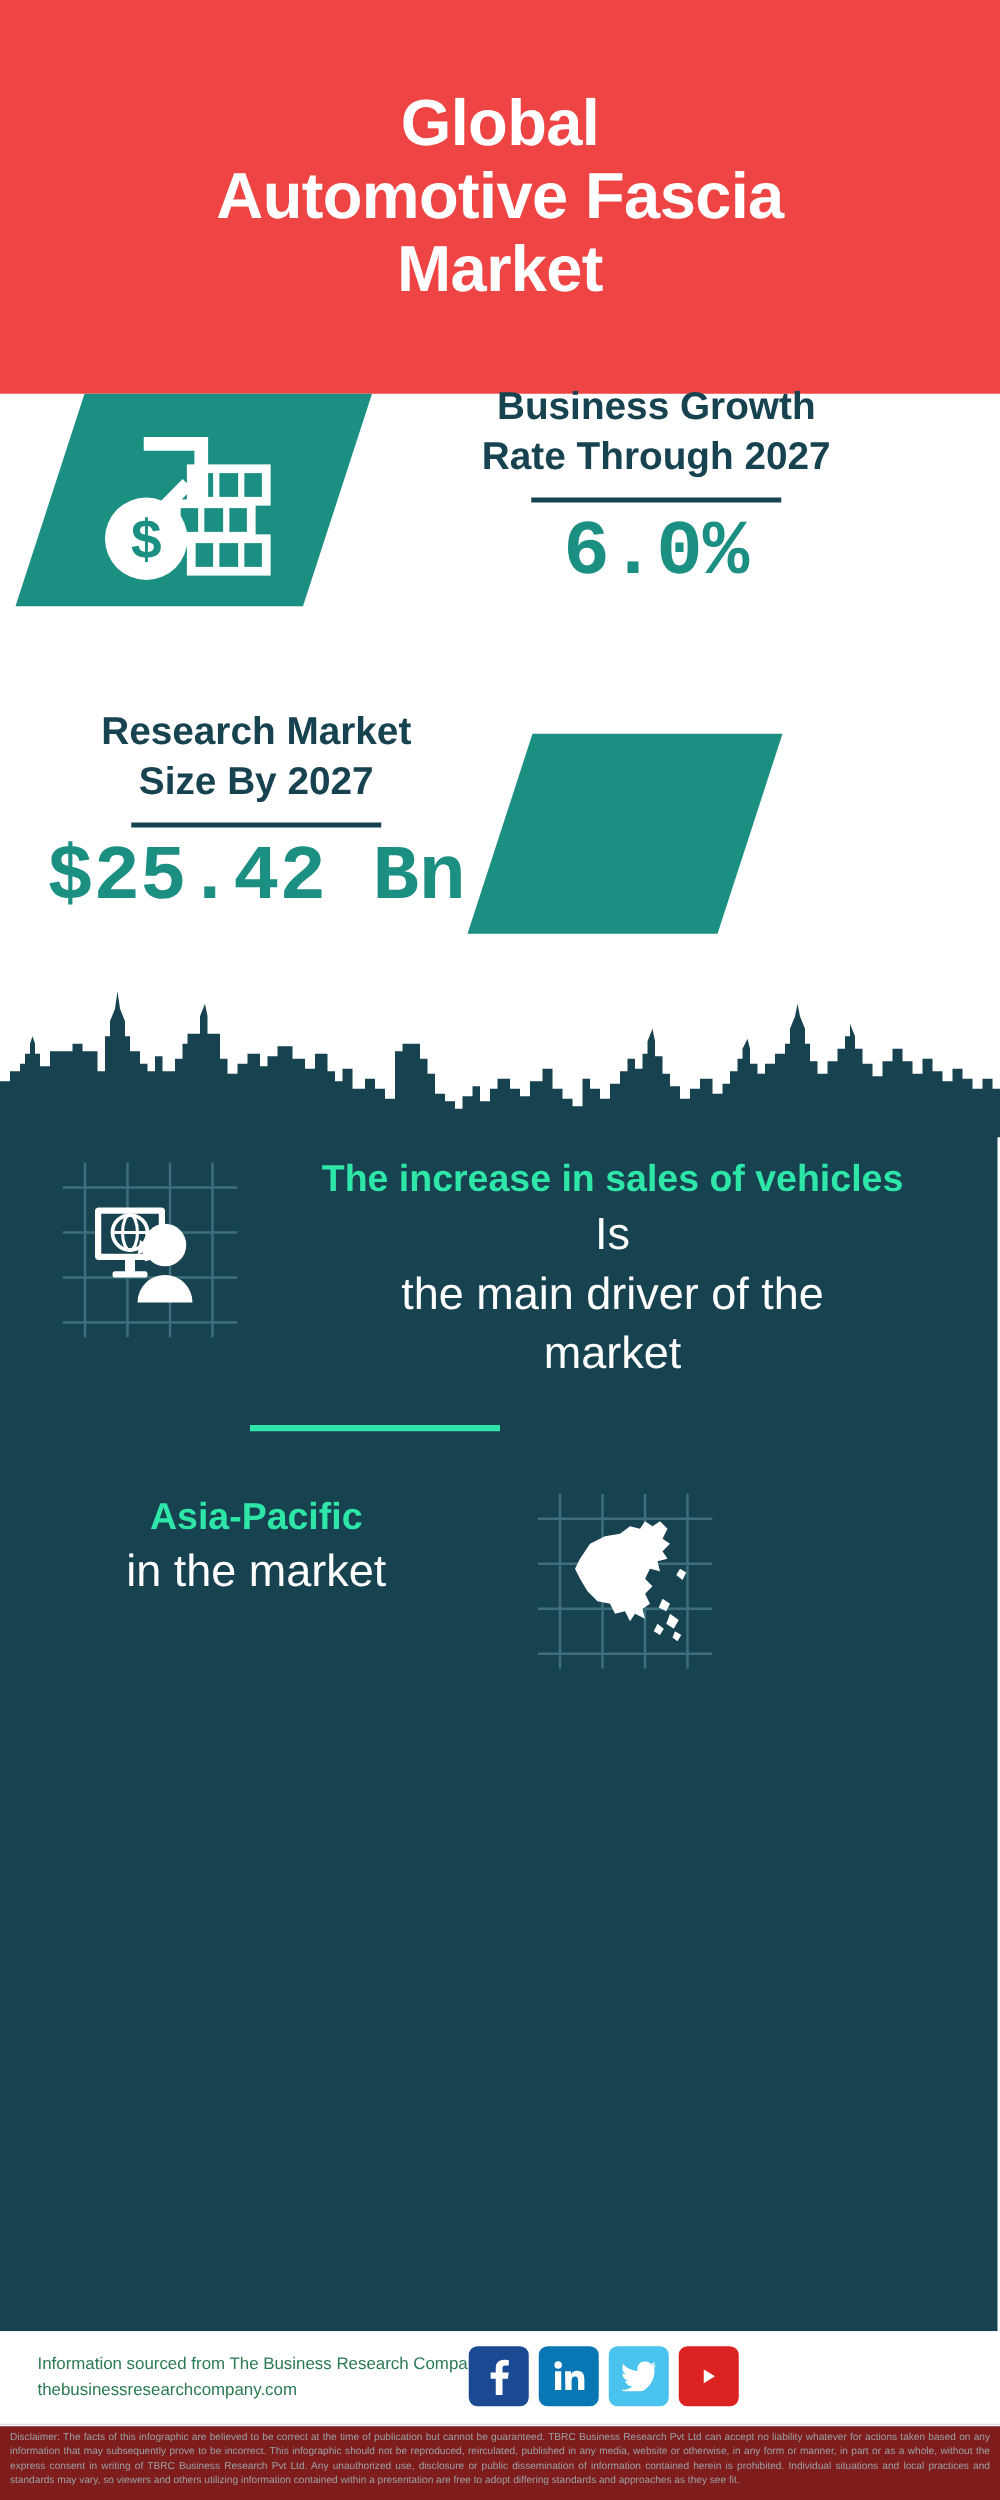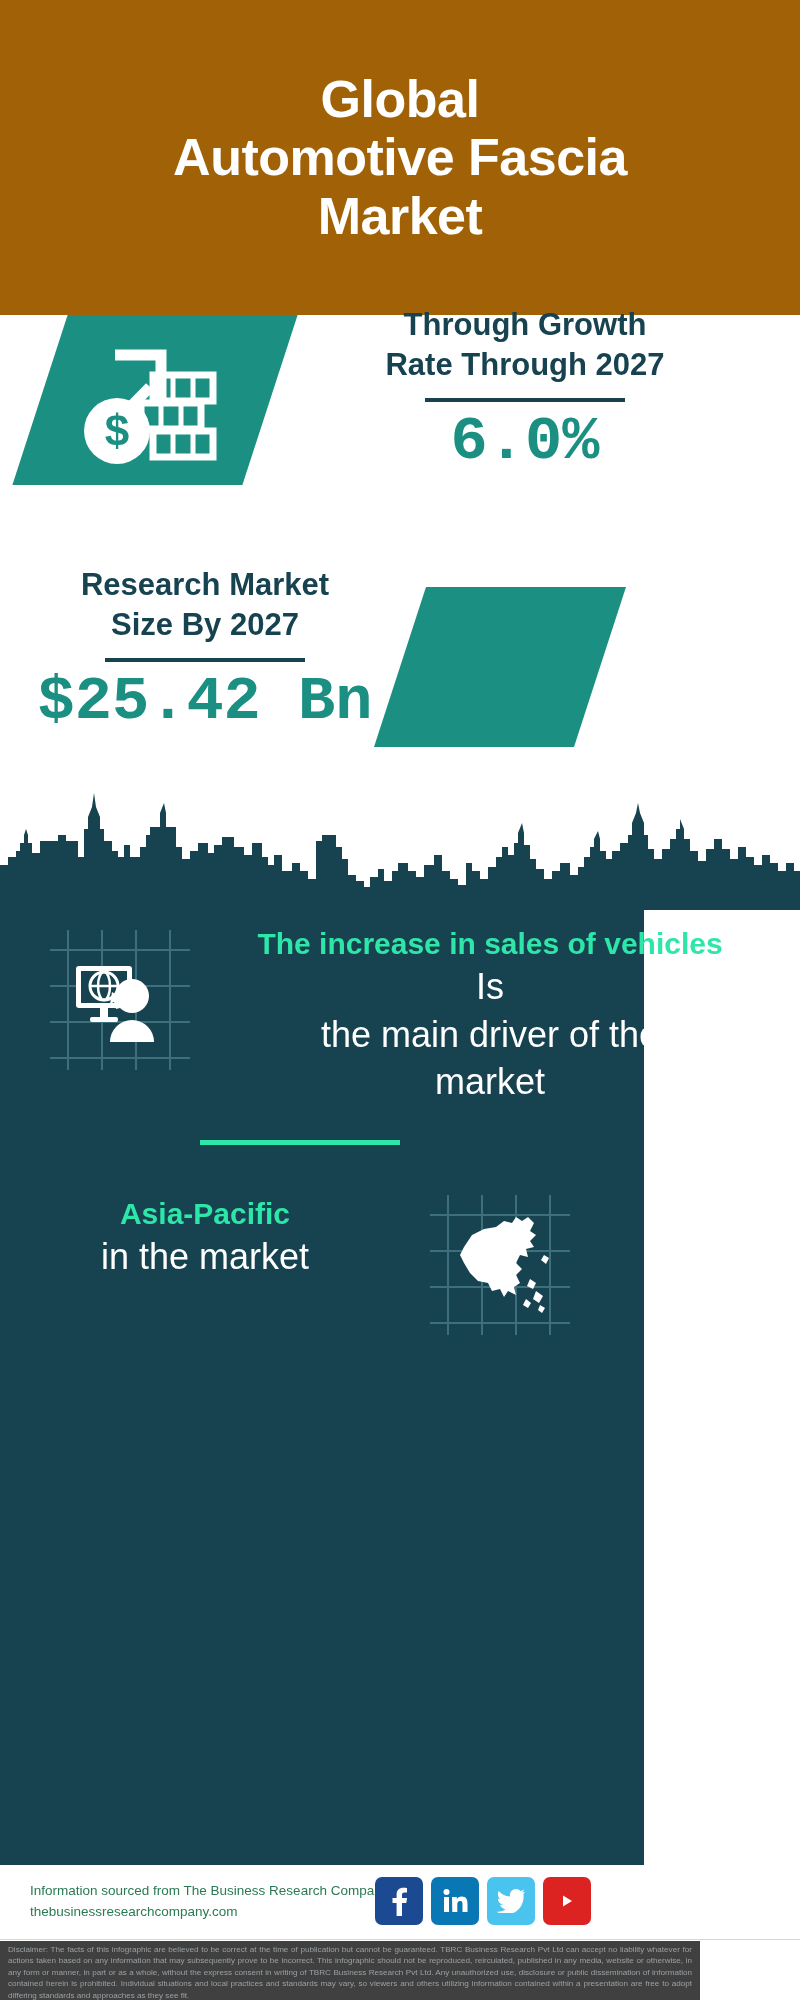--- a/index.html
+++ b/index.html
@@ -8,21 +8,21 @@
     font-family:"Liberation Sans", sans-serif;
     background:#ffffff;
     position:relative;
     overflow:hidden;
   }
   .page { position:relative; width:800px; height:2000px; background:#fff; }
 
   
   .header {
     position:absolute; left:0; top:0; width:800px; height:315px;
-    background:#a16207;
+    background:#ef4444;
     display:flex; align-items:center; 
   }
   .header-title {
     color:#ffffff;
     font-size:52px;
     font-weight:bold;
     line-height:1.12;
     text-align:center;
     letter-spacing:-0.5px;
     padding:0 30px;
@@ -64,21 +64,21 @@
   }
 
   
   .skyline {
     position:absolute; left:0; top:785px; width:800px; height:125px;
   }
   .skyline svg { display:block; width:800px; height:125px; }
 
   
   .dark-panel {
-    position:absolute; left:0; top:905px; width:644px; height:960px;
+    position:absolute; left:0; top:905px; width:798px; height:960px;
     background:#174250;
   }
 
   
   .driver-icon-wrap {
     position:absolute; left:50px; top:25px; width:140px; height:140px;
   }
   .grid-svg { position:absolute; left:0; top:0; }
   .driver-text {
     position:absolute; left:210px; top:20px; width:560px; text-align:center;
@@ -115,25 +115,25 @@
   .socials { position:absolute; left:375px; top:12px; display:flex; gap:8px; }
   .sicon { width:48px; height:48px; border-radius:7px; position:relative;
            display:flex; align-items:center; justify-content:center; }
   .sicon.fb { background:#1b4a92; }
   .sicon.li { background:#0a77b5; }
   .sicon.tw { background:#4ac3ee; }
   .sicon.yt { background:#dd2222; }
 
   
   .disclaimer {
-    position:absolute; left:0; top:1941px; width:700px; height:59px;
+    position:absolute; left:0; top:1941px; width:800px; height:59px;
     padding:3px 8px 12px 8px;
     color:#9aa0a4; font-size:8.1px; line-height:1.42;
     text-align:justify;
-    background:#404040;
+    background:#7f1d1d;
   }
 </style>
 </head>
 <body>
 
 <div class="page">
 
   <div class="header">
     <div class="header-title">
       <div>Global</div>
@@ -157,21 +157,21 @@
       <line x1="126" y1="86" x2="126" y2="112" stroke="#ffffff" stroke-width="5"></line>
       <rect x="98" y="114" width="60" height="26" fill="none" stroke="#ffffff" stroke-width="7"></rect>
       <line x1="118" y1="114" x2="118" y2="140" stroke="#ffffff" stroke-width="5"></line>
       <line x1="138" y1="114" x2="138" y2="140" stroke="#ffffff" stroke-width="5"></line>
 
       <circle cx="62" cy="114" r="33" fill="#ffffff"></circle>
       <text x="62" y="129" font-family="Liberation Sans, sans-serif" font-size="44" font-weight="bold" fill="#1a8f82" text-anchor="middle">$</text>
     </svg>
     <div class="stat1-text">
       <div class="label-dark">
-        <div>Through Growth</div>
+        <div>Business Growth</div>
         <div>Rate Through 2027</div>
       </div>
       <div class="rule-dark"></div>
       <div class="value-teal">6.0%</div>
     </div>
   </div>
 
   <div class="stat2">
     <div class="shape-plain"></div>
     <div class="stat2-text">

